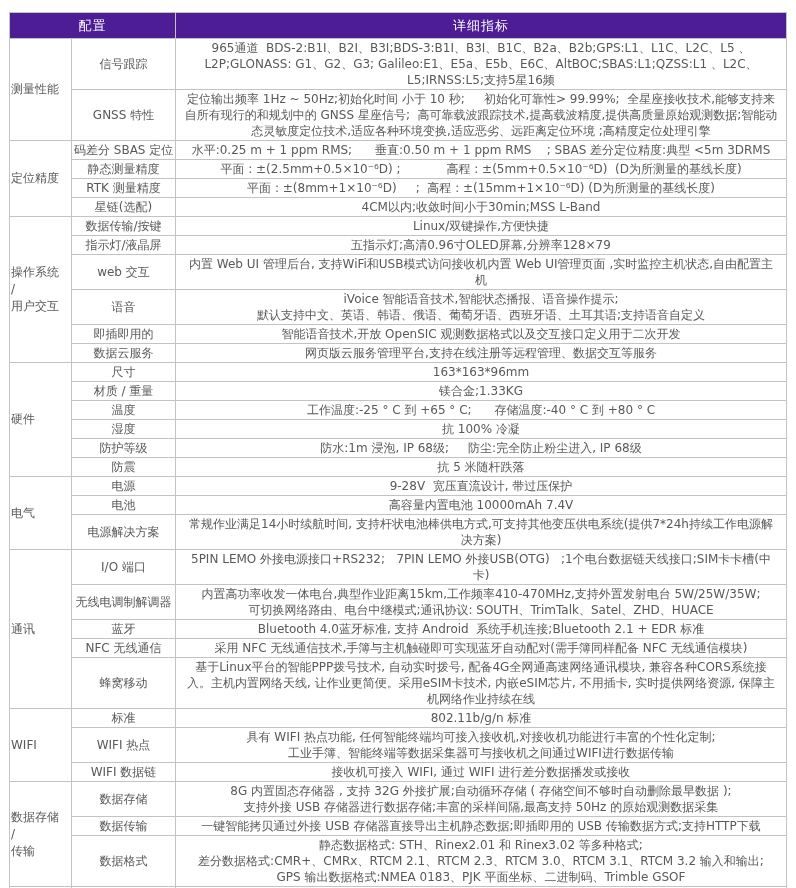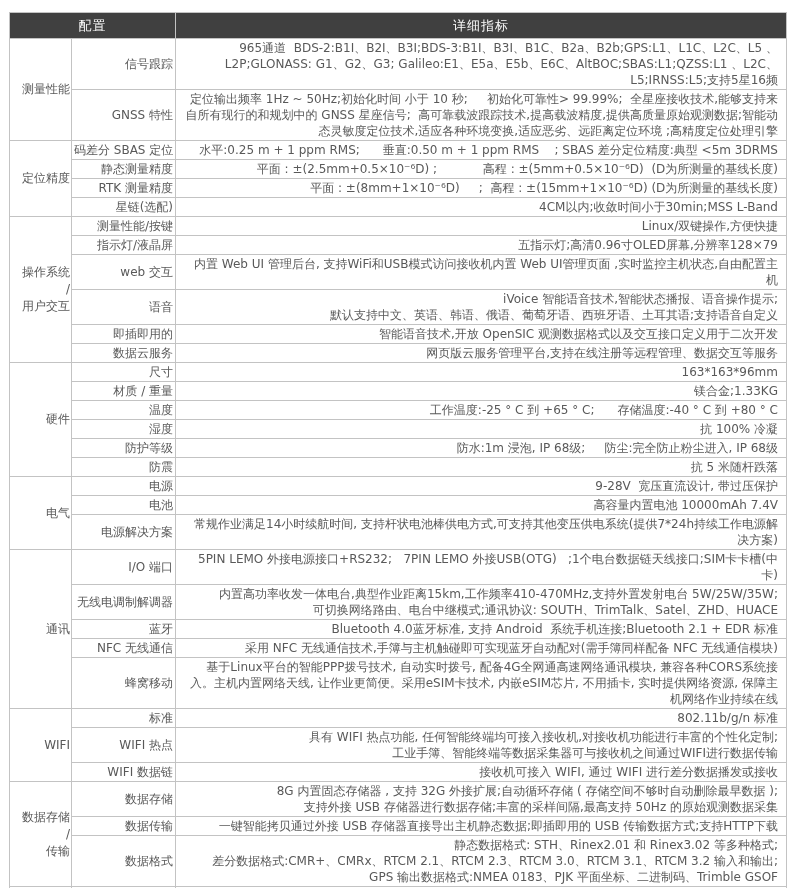--- a/index.html
+++ b/index.html
@@ -12,48 +12,48 @@
   table.spec{
     border-collapse:collapse;
     width:778px;
     table-layout:fixed;
   }
   table.spec th, table.spec td{
     border:1px solid #c3c3c3;
     box-sizing:border-box;
   }
   thead th{
-    background:#404040;
+    background:#4c1d95;
     color:#fbfbfb;
     font-size:13px;
     font-weight:normal;
     height:26px;
     text-align:center;
     letter-spacing:1px;
   }
   td{
     font-size:12px;
     color:#595959;
   }
   .cat-cell{
-    text-align:right;
+    text-align:left;
     vertical-align:middle;
     padding:19px 1px;
     line-height:17px;
     color:#595959;
   }
   .label-cell{
-    text-align:right;
+    text-align:center;
     vertical-align:middle;
     padding:1px 2px;
     line-height:16px;
     white-space:nowrap;
   }
   .detail-cell{
-    text-align:right;
+    text-align:center;
     vertical-align:middle;
     padding:1px 8px;
     line-height:16px;
     white-space:pre-wrap;
     word-break:break-word;
   }
 </style>
 </head>
 <body>
 
@@ -100,21 +100,21 @@
         <tr>
           <td class="label-cell">星链(选配)</td>
           <td class="detail-cell">4CM以内;收敛时间小于30min;MSS L-Band</td>
         </tr>
         <tr>
           <td class="cat-cell" rowspan="6">
             <div>操作系统</div>
             <div>/</div>
             <div>用户交互</div>
           </td>
-          <td class="label-cell">测量性能/按键</td>
+          <td class="label-cell">数据传输/按键</td>
           <td class="detail-cell">Linux/双键操作,方便快捷</td>
         </tr>
         <tr>
           <td class="label-cell">指示灯/液晶屏</td>
           <td class="detail-cell">五指示灯;高清0.96寸OLED屏幕,分辨率128×79</td>
         </tr>
         <tr>
           <td class="label-cell">web 交互</td>
           <td class="detail-cell">内置 Web UI 管理后台, 支持WiFi和USB模式访问接收机内置 Web UI管理页面 ,实时监控主机状态,自由配置主机</td>
         </tr>

